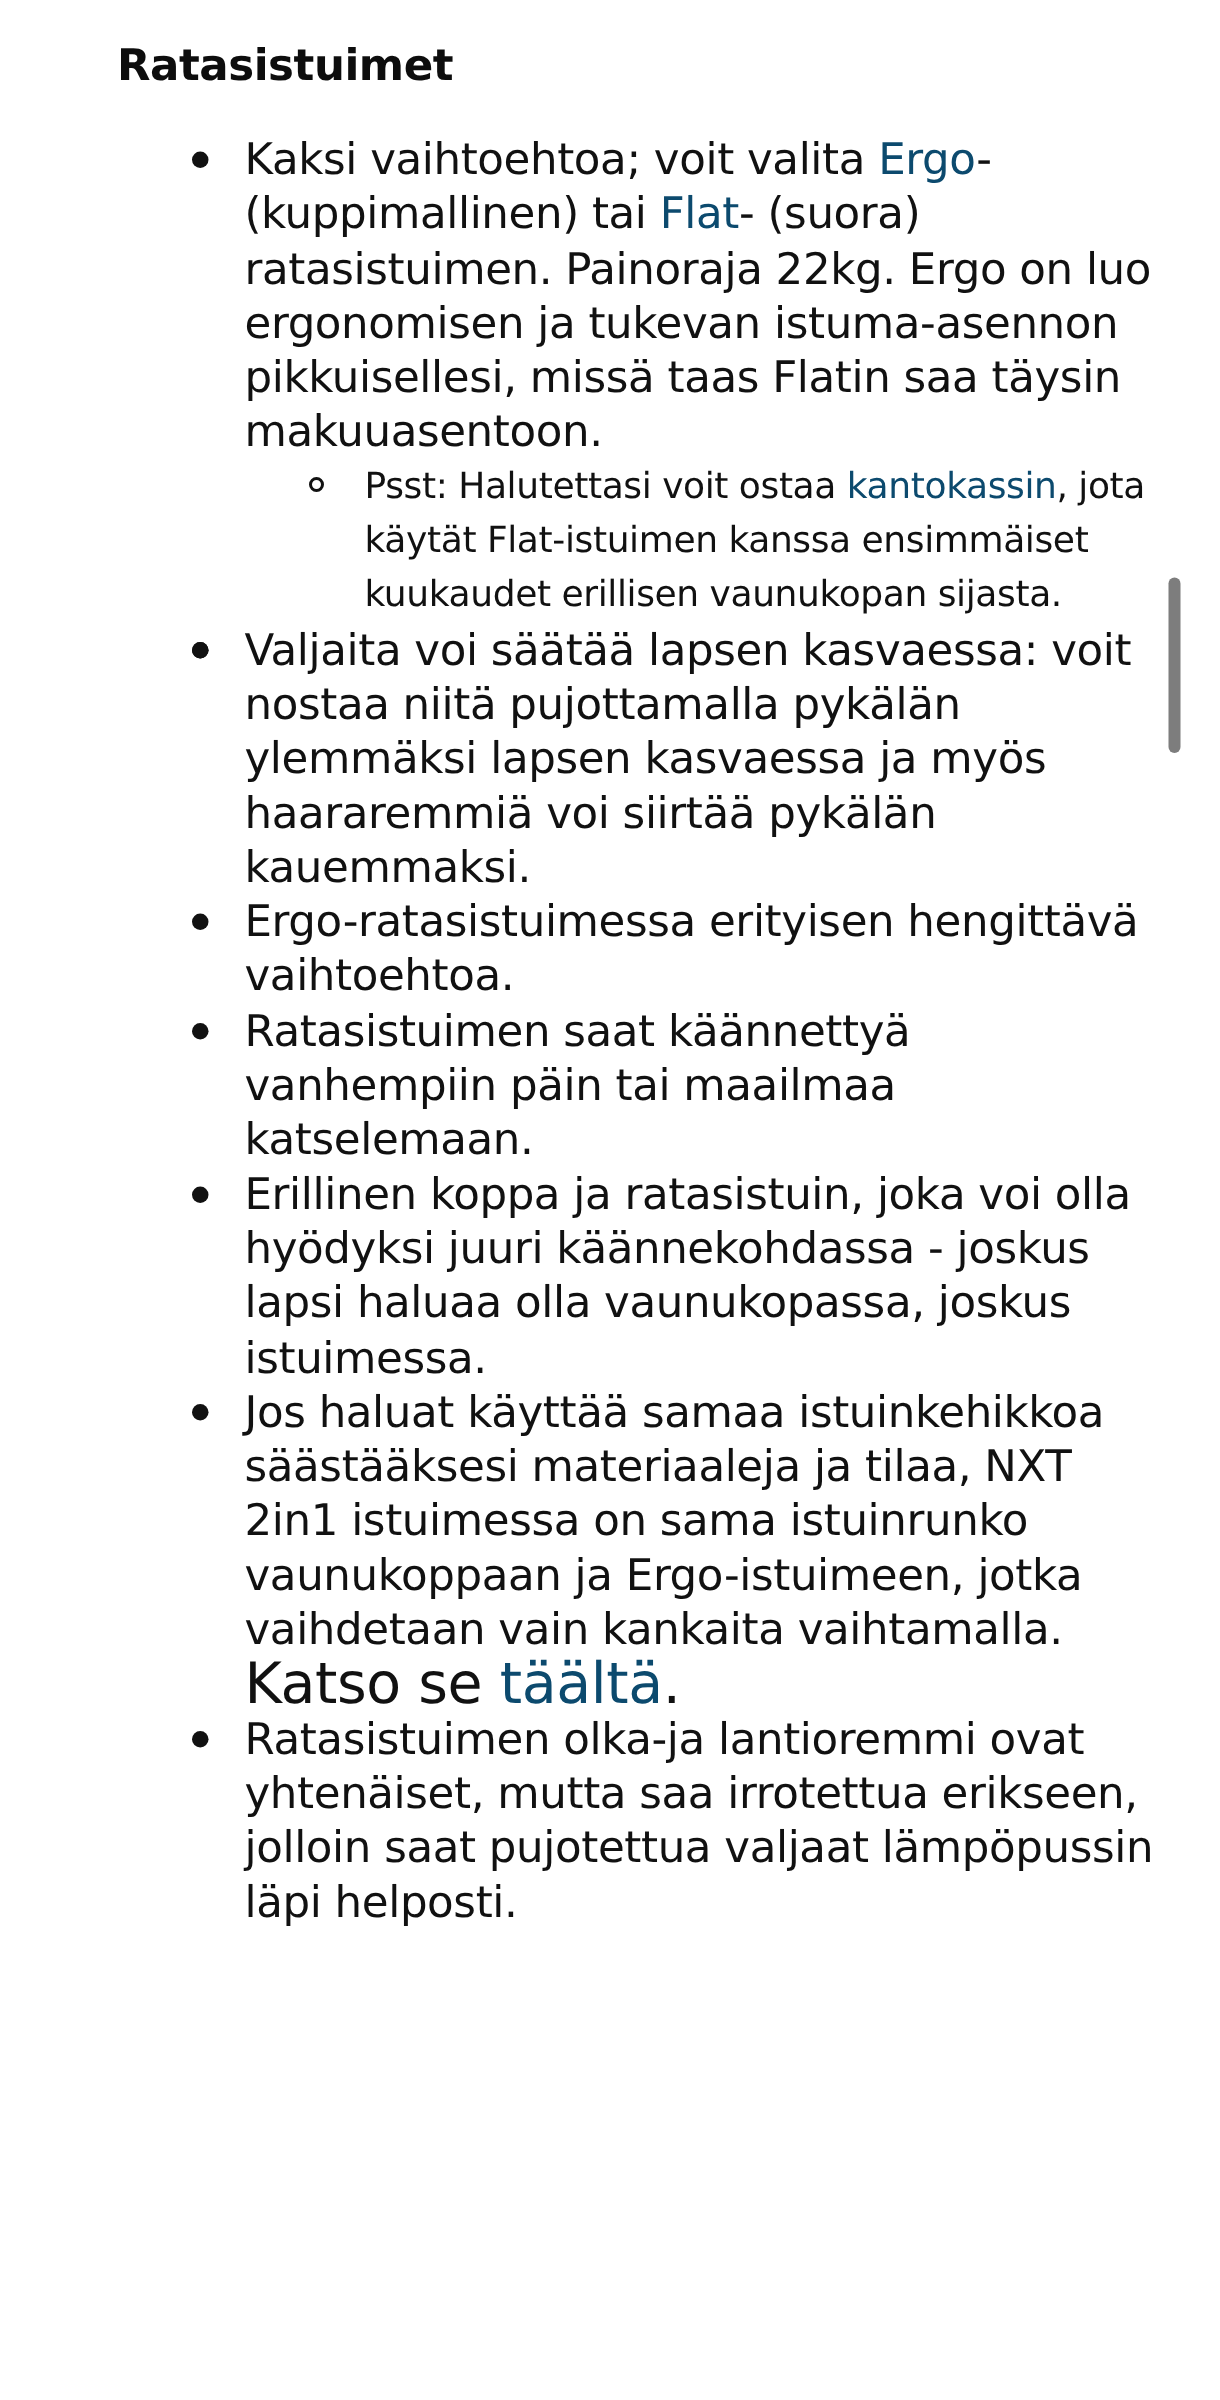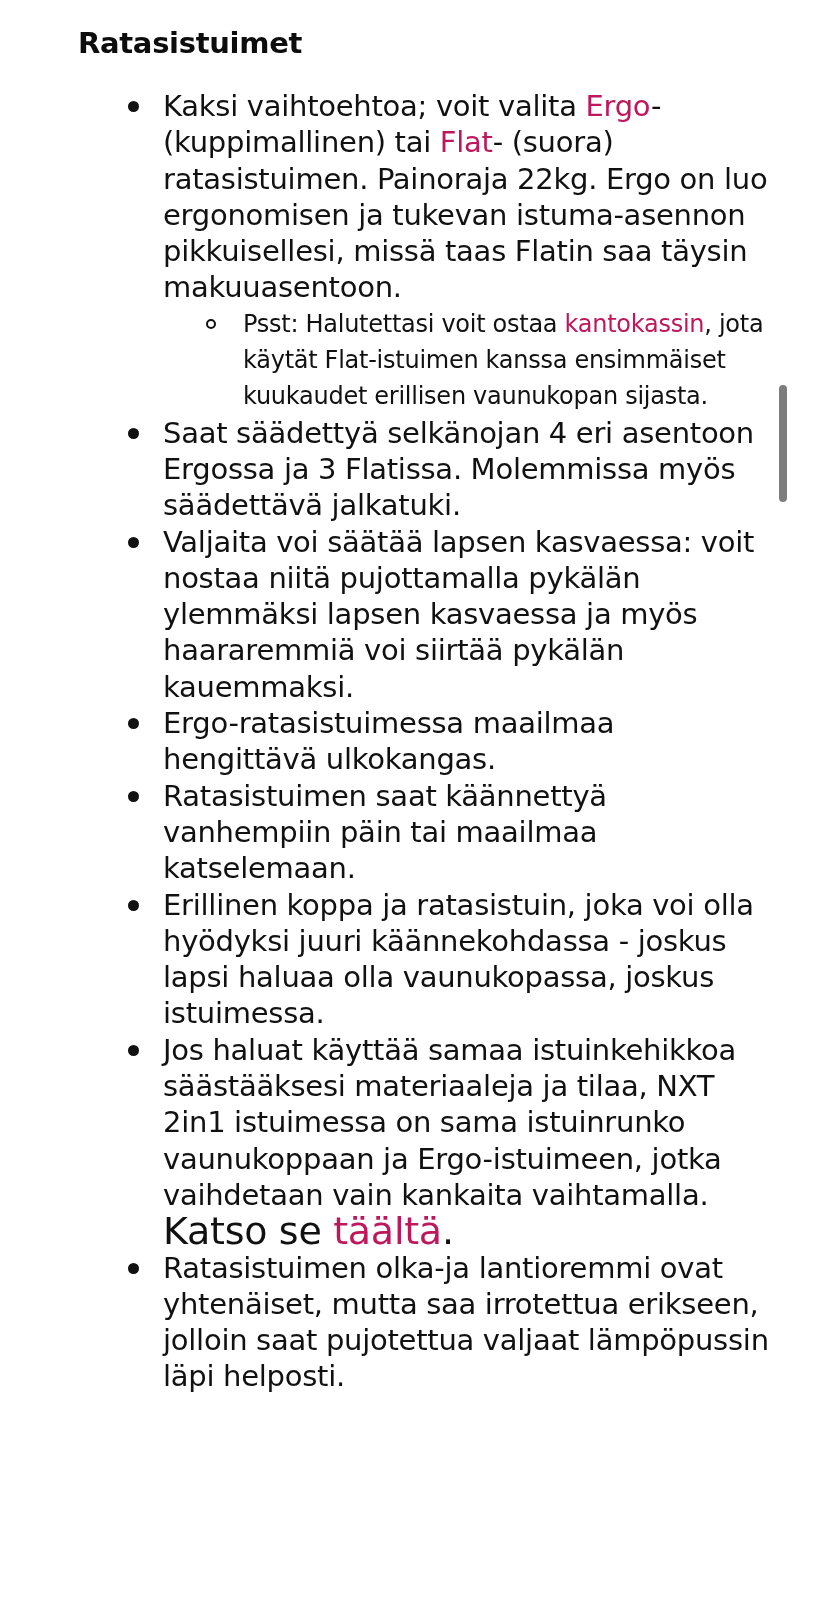--- a/index.html
+++ b/index.html
@@ -123,21 +123,21 @@
   
   p.cont {
     font-size: 38px;
     line-height: 36.3px;
     color: #111111;
     letter-spacing: -0.25px;
     margin: 0;
   }
 
   .link {
-    color: #be185d;
+    color: #0c4a6e;
   }
 
   
   .scrollbar-track {
     position: absolute;
     right: 12px;
     top: 0;
     width: 10px;
     height: 1600px;
     background: transparent;
@@ -169,23 +169,23 @@
 
 <div class="page">
 
   <h1 class="heading">Ratasistuimet</h1>
 
   <div class="content">
     <ul class="bullets" id="bullet-list">
         <li class="bullet"><span class="marker"><span class="dot"></span></span><span><span>Kaksi vaihtoehtoa; voit valita </span><span class="link">Ergo</span><span>- (kuppimallinen) tai </span><span class="link">Flat</span><span>- (suora) ratasistuimen. Painoraja 22kg. Ergo on luo ergonomisen ja tukevan istuma-asennon pikkuisellesi, missä taas Flatin saa täysin makuuasentoon.</span></span><ul class="sub">
             <li class="subbullet"><span class="marker"><span class="ring"></span></span><span><span>Psst: Halutettasi voit ostaa </span><span class="link">kantokassin</span><span>, jota käytät Flat-istuimen kanssa ensimmäiset kuukaudet erillisen vaunukopan sijasta.</span></span></li>
           </ul></li>
-        <li class="bullet"><span class="marker"><span class="dot"></span></span><span><span>Saat säädettyä selkänojan 4 eri asentoon Ergossa ja 3 Flatissa. Molemmissa myös säädettävä jalkatuki.</span></span></li>
+        <li class="bullet"><span class="marker"><span class="dot"></span></span></li>
         <li class="bullet"><span class="marker"><span class="dot"></span></span><span><span>Valjaita voi säätää lapsen kasvaessa: voit nostaa niitä pujottamalla pykälän ylemmäksi lapsen kasvaessa ja myös haararemmiä voi siirtää pykälän kauemmaksi.</span></span></li>
-        <li class="bullet"><span class="marker"><span class="dot"></span></span><span><span>Ergo-ratasistuimessa maailmaa hengittävä ulkokangas.</span></span></li>
+        <li class="bullet"><span class="marker"><span class="dot"></span></span><span><span>Ergo-ratasistuimessa erityisen hengittävä vaihtoehtoa.</span></span></li>
         <li class="bullet"><span class="marker"><span class="dot"></span></span><span><span>Ratasistuimen saat käännettyä vanhempiin päin tai maailmaa katselemaan.</span></span></li>
         <li class="bullet"><span class="marker"><span class="dot"></span></span><span><span>Erillinen koppa ja ratasistuin, joka voi olla hyödyksi juuri käännekohdassa - joskus lapsi haluaa olla vaunukopassa, joskus istuimessa.</span></span></li>
         <li class="bullet"><span class="marker"><span class="dot"></span></span><span><span>Jos haluat käyttää samaa istuinkehikkoa säästääksesi materiaaleja ja tilaa, NXT 2in1 istuimessa on sama istuinrunko vaunukoppaan ja Ergo-istuimeen, jotka vaihdetaan vain kankaita vaihtamalla.</span></span><p class="cont"><span>Katso se </span><span class="link">täältä</span><span>.</span></p></li>
         <li class="bullet"><span class="marker"><span class="dot"></span></span><span><span>Ratasistuimen olka-ja lantioremmi ovat yhtenäiset, mutta saa irrotettua erikseen, jolloin saat pujotettua valjaat lämpöpussin läpi helposti.</span></span></li>
       </ul>
   </div>
 
   <div class="scrollbar-track">
     <div class="scrollbar-thumb"></div>
   </div>

